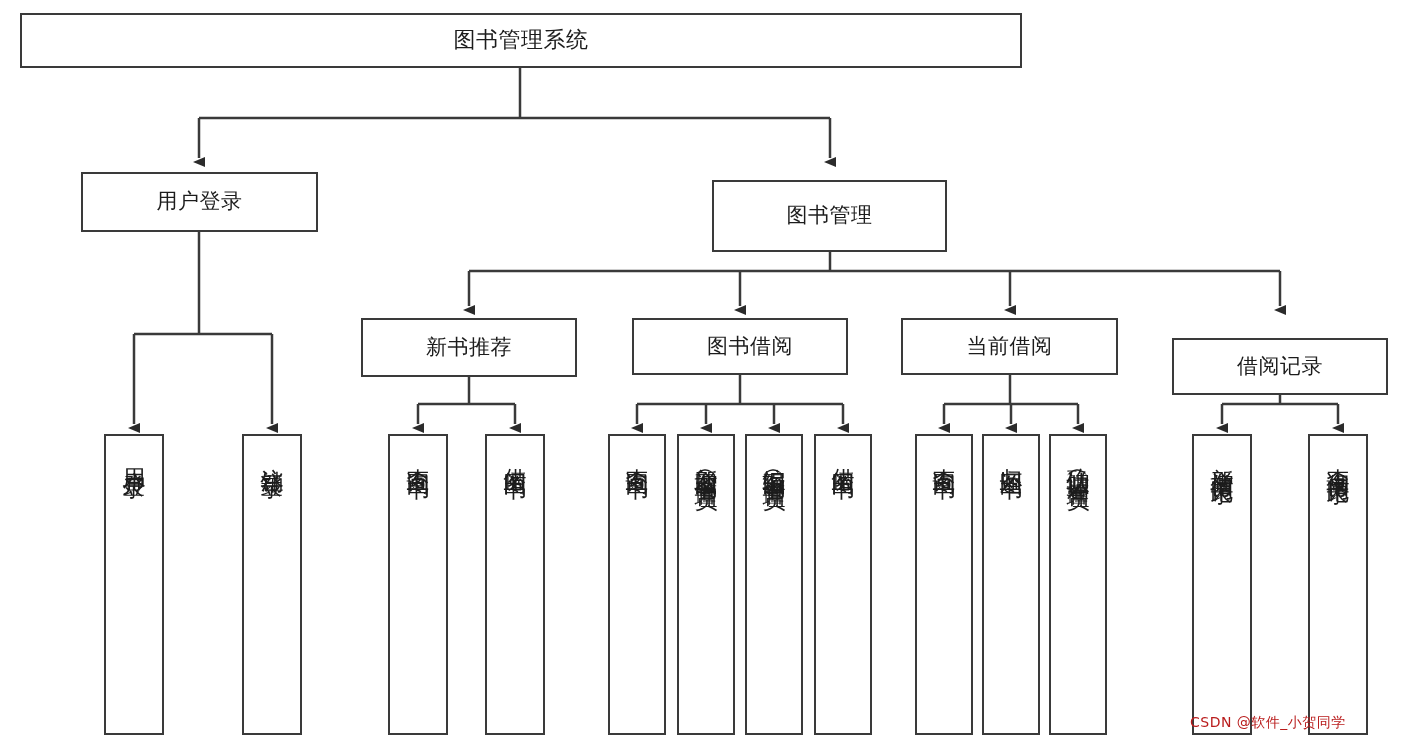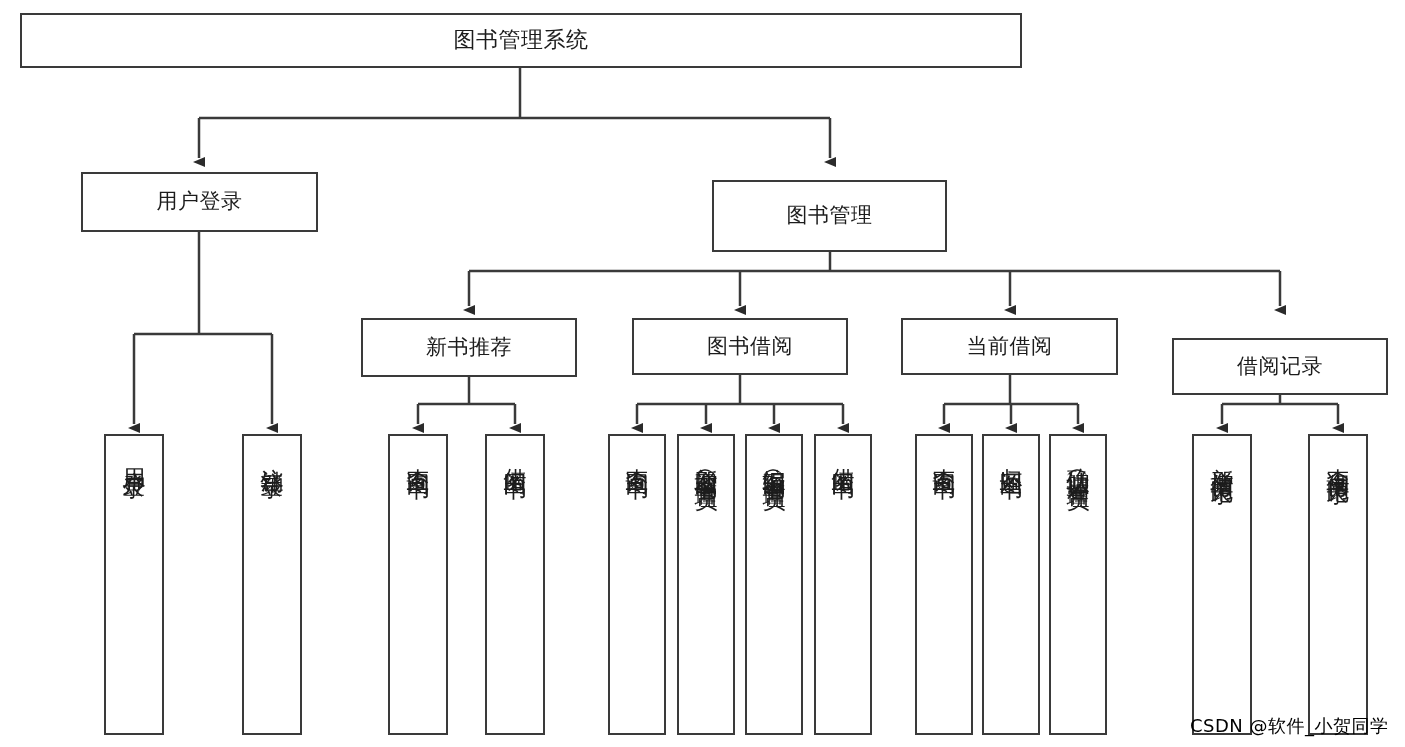--- a/index.html
+++ b/index.html
@@ -54,22 +54,22 @@
     text-orientation: upright;
     -webkit-writing-mode: vertical-rl;
     font-size: 23px;
     line-height: 1.25;
     letter-spacing: 3px;
     white-space: nowrap;
     color: #1c1c1c;
   }
   .watermark {
     position: absolute;
-    font-size: 18px;
-    color: #000000;
+    font-size: 14px;
+    color: #b91c1c;
     white-space: nowrap;
     letter-spacing: 0.5px;
     pointer-events: none;
   }
 </style>
 </head>
 <body>
 
 <div id="diagram-root">
 

